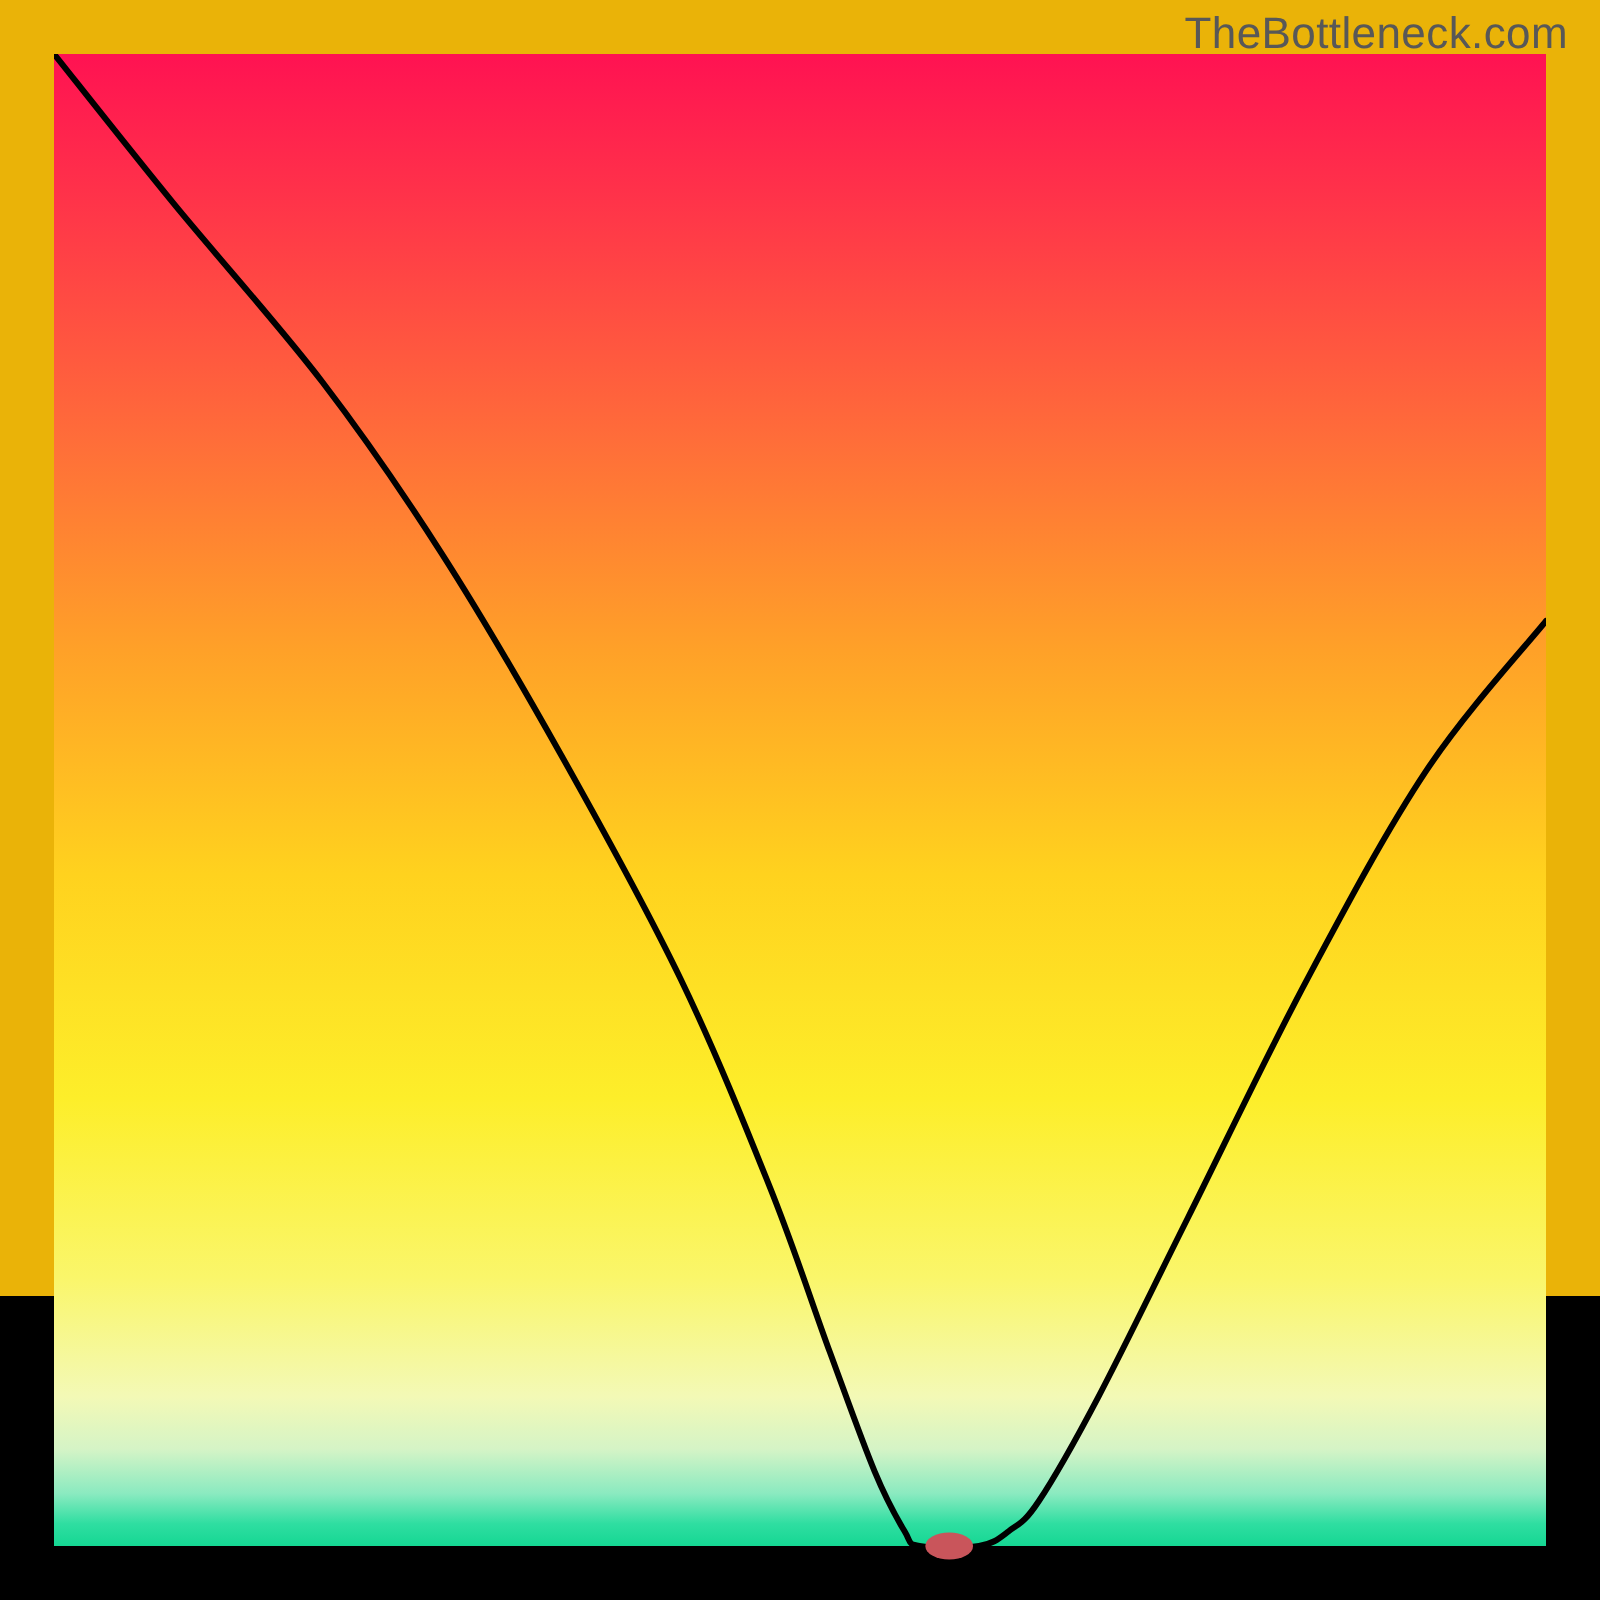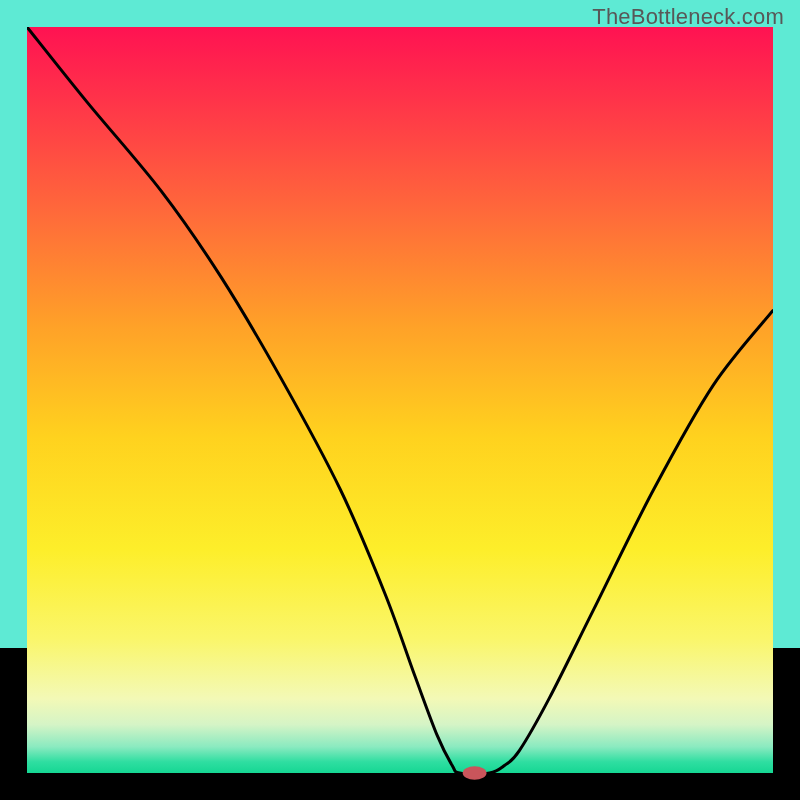--- a/index.html
+++ b/index.html
@@ -8,21 +8,21 @@
     width: 800px;
     height: 800px;
     background: #000;
     font-family: Arial, Helvetica, sans-serif;
     overflow: hidden;
   }
   .frame {
     position: relative;
     width: 800px;
     height: 648px;
-    background: #5eead4;
+    background: #eab308;
   }
   .attribution {
     position: absolute;
     top: 4px;
     right: 16px;
     color: #585858;
     font-size: 22px;
     font-weight: 500;
     letter-spacing: 0.2px;
     z-index: 3;

